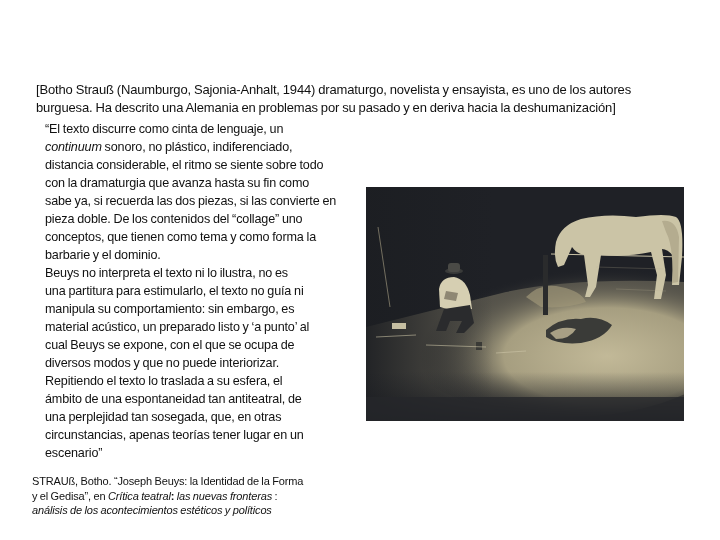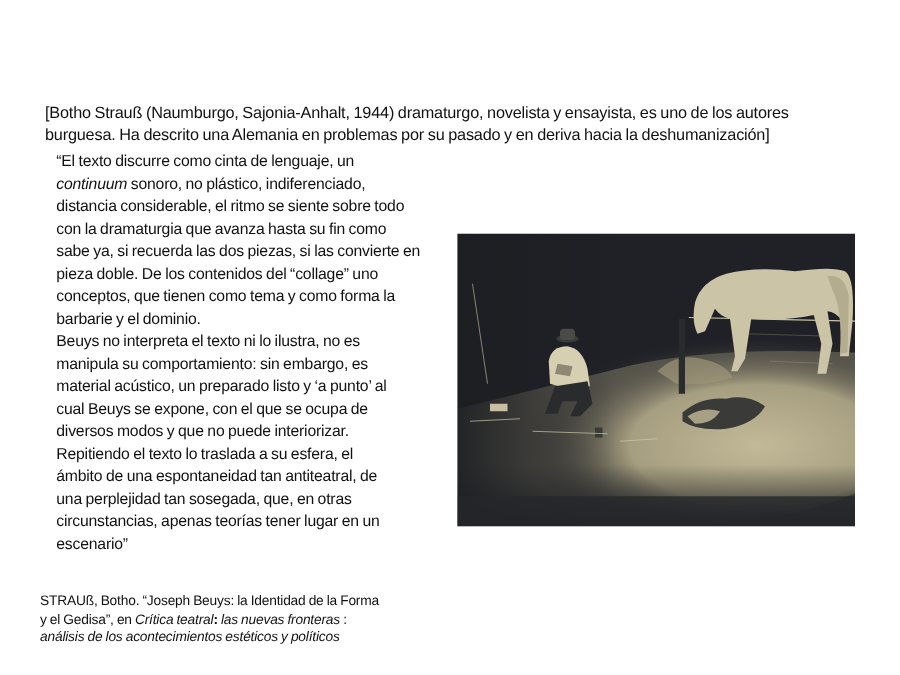--- a/index.html
+++ b/index.html
@@ -90,20 +90,21 @@
   <div class="quote">
     <span class="line">“El texto discurre como cinta de lenguaje, un</span>
     <span class="line"><i>continuum</i><span> sonoro, no plástico, indiferenciado,</span></span>
     <span class="line">distancia  considerable, el ritmo se siente sobre todo</span>
     <span class="line">con la dramaturgia que avanza hasta su fin como</span>
     <span class="line">sabe ya, si recuerda las dos piezas, si las convierte en</span>
     <span class="line">pieza  doble. De los contenidos del “collage” uno</span>
     <span class="line">conceptos, que tienen como tema y como forma la</span>
     <span class="line">barbarie y el dominio.</span>
     <span class="line">Beuys no interpreta el texto ni lo ilustra, no es</span>
+    <span class="line">una partitura para estimularlo, el texto no guía ni</span>
     <span class="line">manipula su comportamiento: sin embargo, es</span>
     <span class="line">material acústico, un preparado listo y ‘a punto’ al</span>
     <span class="line">cual Beuys se expone, con el que se ocupa de</span>
     <span class="line">diversos modos y que no puede interiorizar.</span>
     <span class="line">Repitiendo el texto  lo traslada a su esfera, el</span>
     <span class="line">ámbito de una espontaneidad tan antiteatral,  de</span>
     <span class="line">una perplejidad  tan sosegada, que, en otras</span>
     <span class="line">circunstancias, apenas teorías tener lugar en un</span>
     <span class="line">escenario”</span>
   </div>

